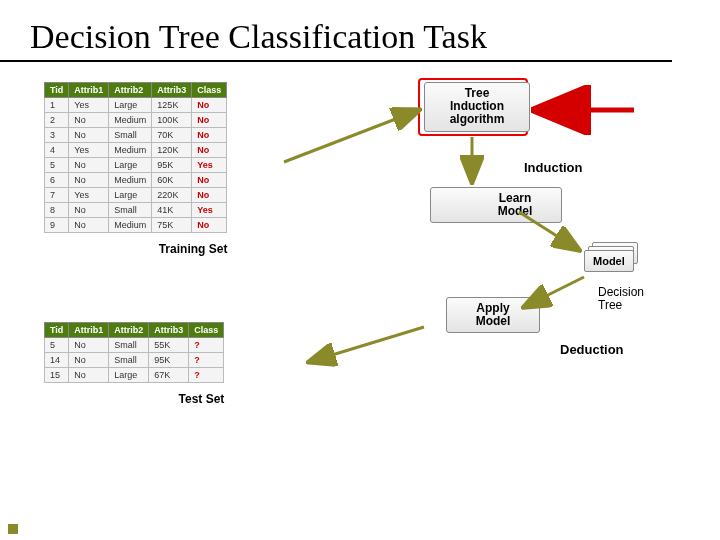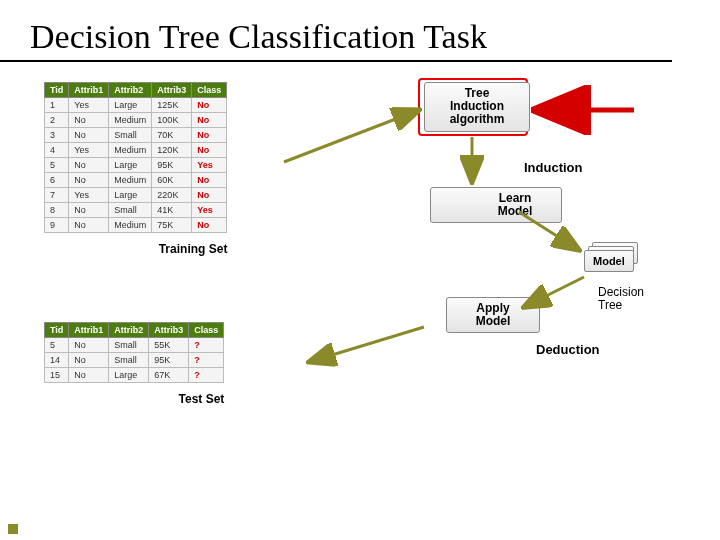--- a/index.html
+++ b/index.html
@@ -89,21 +89,21 @@
     position: absolute;
     border: 1px solid #888;
     background: linear-gradient(#fbfbfb,#e4e4e4);
     border-radius: 2px;
     font-size: 11px;
     font-weight: bold;
     text-align: center;
     padding: 4px 8px;
   }
   .induction-label { position: absolute; top: 78px; left: 500px; font-weight: bold; font-size: 13px; }
-  .deduction-label { position: absolute; top: 260px; left: 512px; font-weight: bold; font-size: 13px; }
+  .deduction-label { position: absolute; top: 260px; left: 536px; font-weight: bold; font-size: 13px; }
   .dt-label { position: absolute; top: 204px; left: 574px; font-weight: normal; font-size: 12px; line-height: 1.1; }
   svg.arrows {
     position: absolute;
     top: 0;
     left: 0;
     pointer-events: none;
   }
   .olive { stroke: #8a8a2a; fill: #8a8a2a; }
   .red   { stroke: #d40000; fill: #d40000; }
   .olive-bullet {

